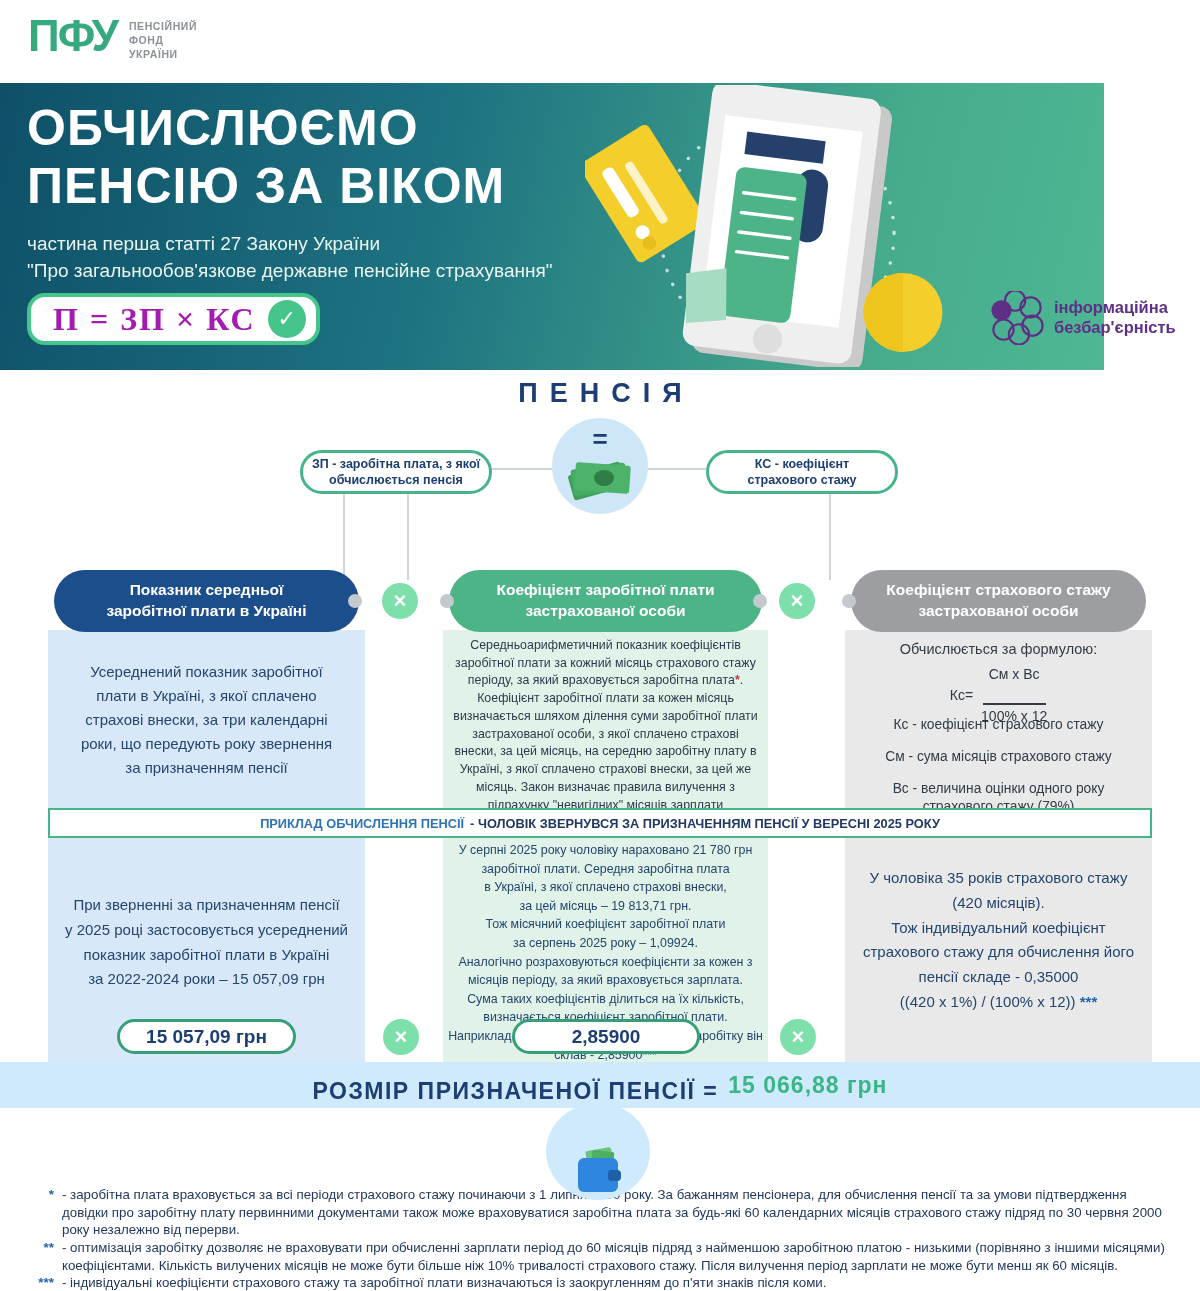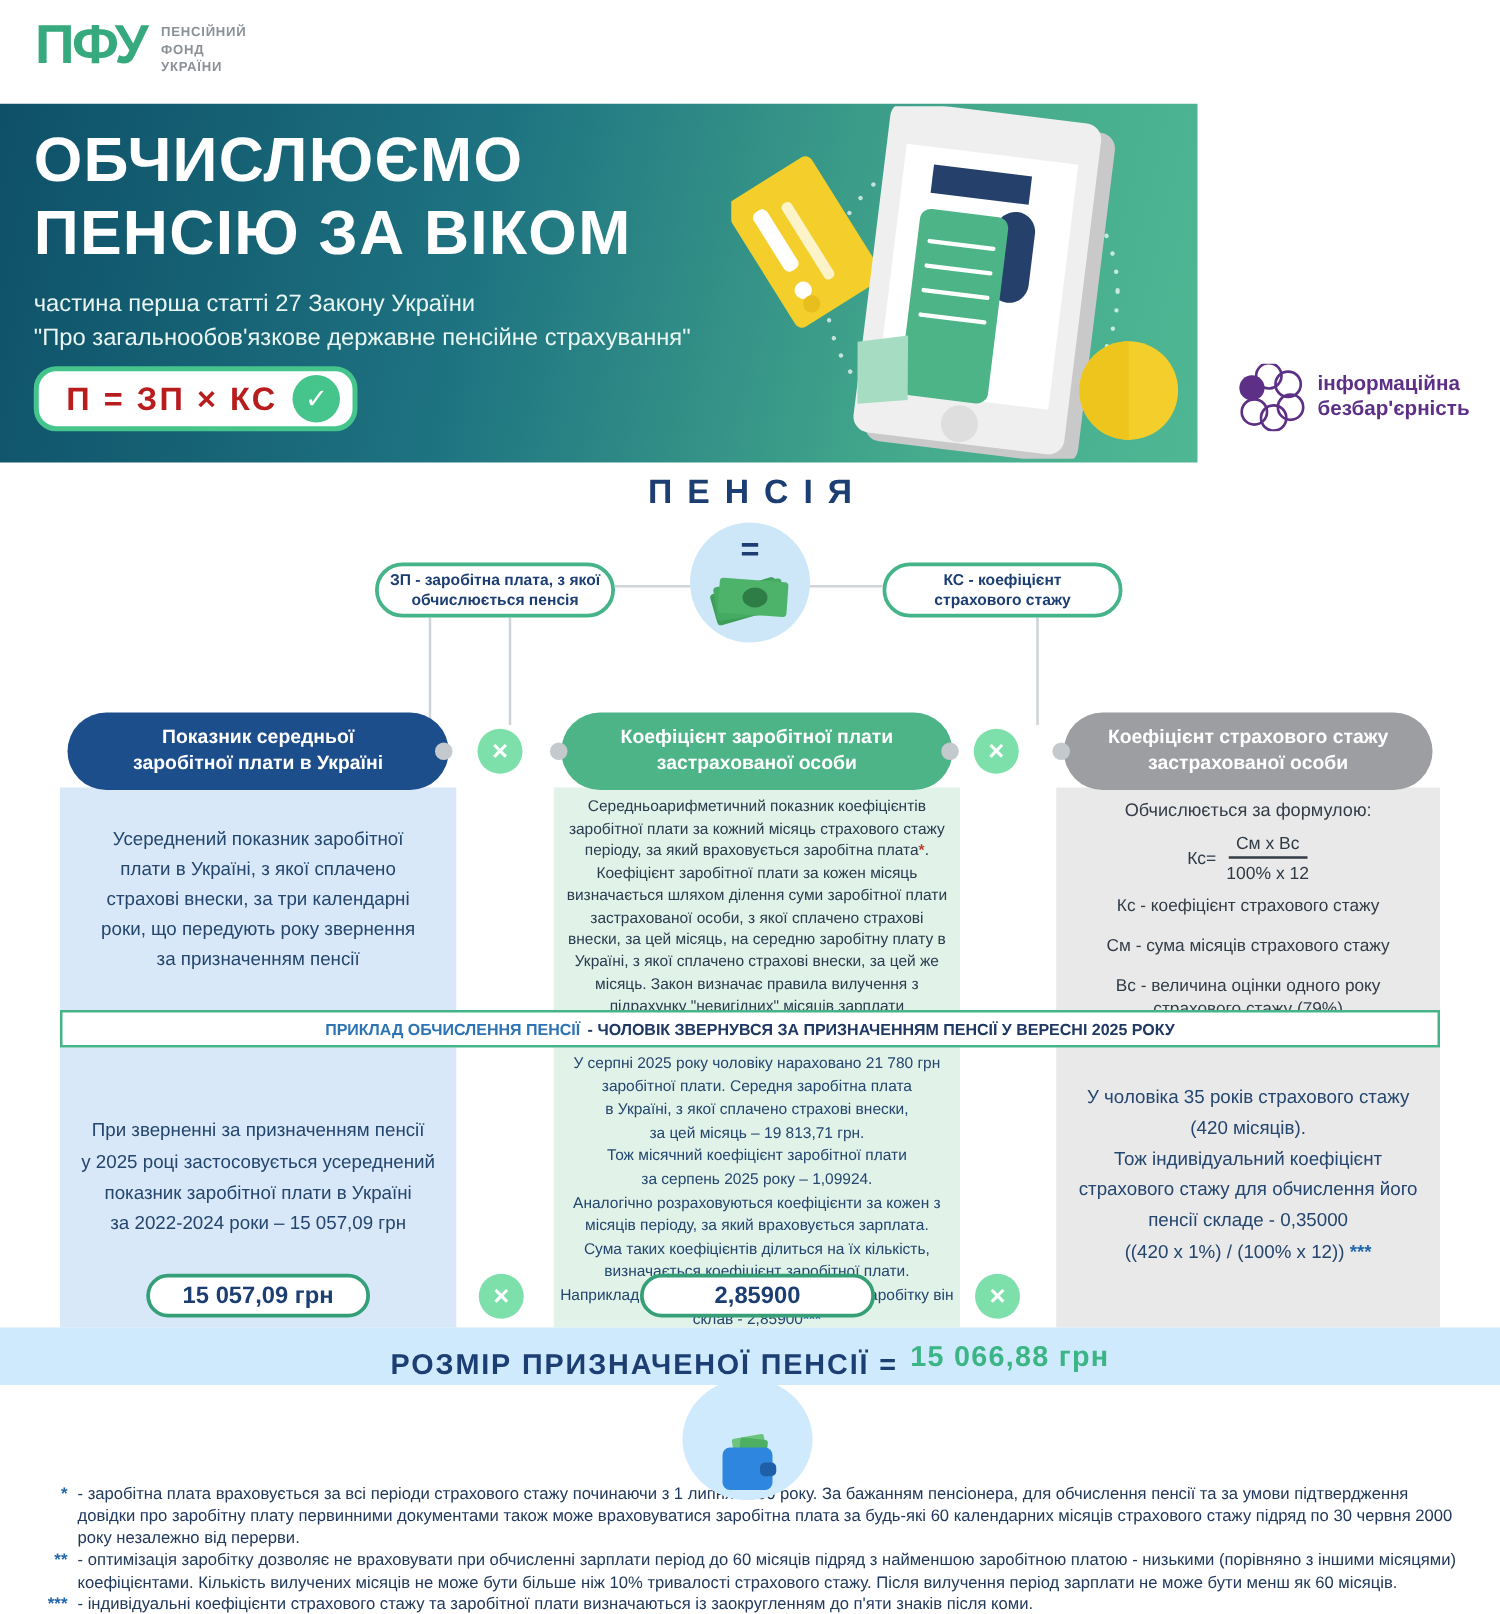--- a/index.html
+++ b/index.html
@@ -9,25 +9,25 @@
   .abs{position:absolute;}
   .prline{white-space:pre-line;}
 
   
   .topbar{left:0;top:0;width:1200px;height:85px;background:#ffffff;}
   .pfu-wrap{position:absolute;left:28px;top:14px;display:flex;gap:12px;align-items:flex-start;}
   .pfu-abbr{font-size:44px;font-weight:800;color:#36a97e;line-height:1;letter-spacing:-2px;}
   .pfu-org{font-size:10.5px;font-weight:700;color:#8b9196;letter-spacing:.6px;line-height:1.35;margin-top:5px;}
 
   
-  .hero{left:0;top:83px;width:958px;height:287px;background:linear-gradient(103deg,#0e5068 0%,#1e7381 40%,#45ab8c 78%,#4fb794 100%);}
+  .hero{left:0;top:83px;width:1104px;height:287px;background:linear-gradient(103deg,#0e5068 0%,#1e7381 40%,#45ab8c 78%,#4fb794 100%);}
   .hero-title{position:absolute;left:27px;top:16px;color:#ffffff;font-size:50px;line-height:1.16;font-weight:700;letter-spacing:1px;}
   .hero-sub{position:absolute;left:27px;top:148px;color:#e9f5f1;font-size:19px;line-height:1.4;font-weight:400;}
   .formula-pill{position:absolute;left:27px;top:210px;height:52px;display:inline-flex;align-items:center;gap:12px;background:#ffffff;border:4px solid #45c48c;border-radius:18px;padding:0 10px 0 22px;}
-  .formula-text{font-size:26px;font-weight:800;color:#b91c1c;letter-spacing:2px;}
+  .formula-text{font-size:32px;font-weight:800;color:#a21caf;letter-spacing:2px;font-family:Liberation Serif, serif;}
   .check-circle{width:38px;height:38px;border-radius:50%;background:#45c48c;color:#ffffff;display:flex;align-items:center;justify-content:center;font-size:22px;font-weight:800;}
   .access-wrap{position:absolute;left:988px;top:208px;display:flex;align-items:center;gap:8px;}
   .access-text{font-size:16.5px;font-weight:700;color:#5d2f86;line-height:1.2;}
 
   
   .pensija-title{left:0;top:378px;width:1200px;text-align:center;font-size:27px;font-weight:800;color:#1c3e72;letter-spacing:12px;text-indent:12px;}
   .money-circle{left:552px;top:418px;width:96px;height:96px;border-radius:50%;background:#cde7f8;}
   .equals-sign{position:absolute;left:0;top:6px;width:96px;text-align:center;font-size:26px;font-weight:800;color:#1c3e72;}
   .conn-h{height:2px;background:#cfd4d8;}
   .conn-v{width:2px;background:#cfd4d8;}
@@ -45,21 +45,21 @@
   .col-pill.c2{left:449px;width:313px;background:#4db487;}
   .col-pill.c3{left:851px;width:295px;background:#9d9ea1;}
   .col-desc{z-index:2;text-align:center;}
   .c1-desc{left:60px;top:660px;width:293px;font-size:15px;line-height:1.6;color:#24466e;}
   .c2-desc{left:452px;top:637px;width:307px;font-size:12.4px;line-height:1.43;color:#2a3b4d;}
   .star-red{color:#c0392b;font-weight:700;}
   .star-blue{color:#2166ac;font-weight:700;}
   .c3-caption{left:851px;top:641px;width:295px;font-size:14.5px;color:#333c46;text-align:center;z-index:2;}
   .c3-formula{left:851px;top:666px;width:295px;display:flex;align-items:center;justify-content:center;gap:8px;z-index:2;color:#2f3a44;font-size:14px;}
   .frac{display:flex;flex-direction:column;align-items:center;}
-  .frac .num{border-bottom:2px solid #333c46;padding:0 6px 3px;}
+  .frac .num{border-bottom:2px solid #333c46;padding:0 6px 21px;}
   .frac .den{padding-top:3px;}
   .c3-def{width:295px;left:851px;text-align:center;font-size:13.8px;line-height:1.3;color:#313c47;z-index:2;}
 
   
   .example-band{left:48px;top:808px;width:1104px;height:30px;background:#ffffff;border:2px solid #45b488;display:flex;align-items:center;justify-content:center;gap:6px;z-index:5;font-size:12.8px;font-weight:700;}
   .band-highlight{color:#2e74b5;}
   .band-rest{color:#1f3864;}
 
   .col-example{z-index:2;text-align:center;color:#24466e;}
   .c1-ex{left:56px;top:893px;width:301px;font-size:15px;line-height:1.65;}

